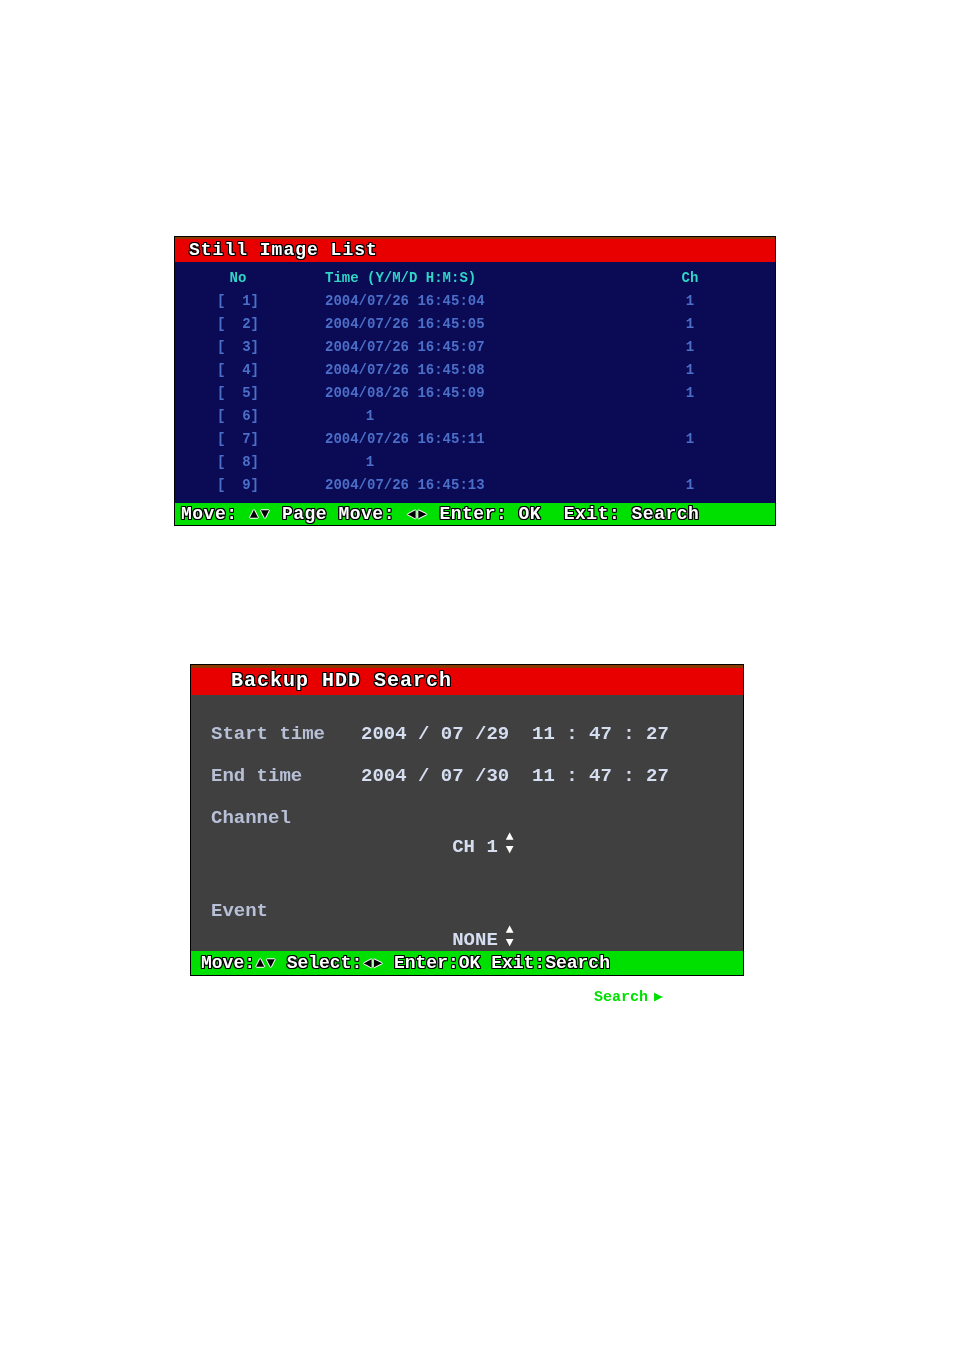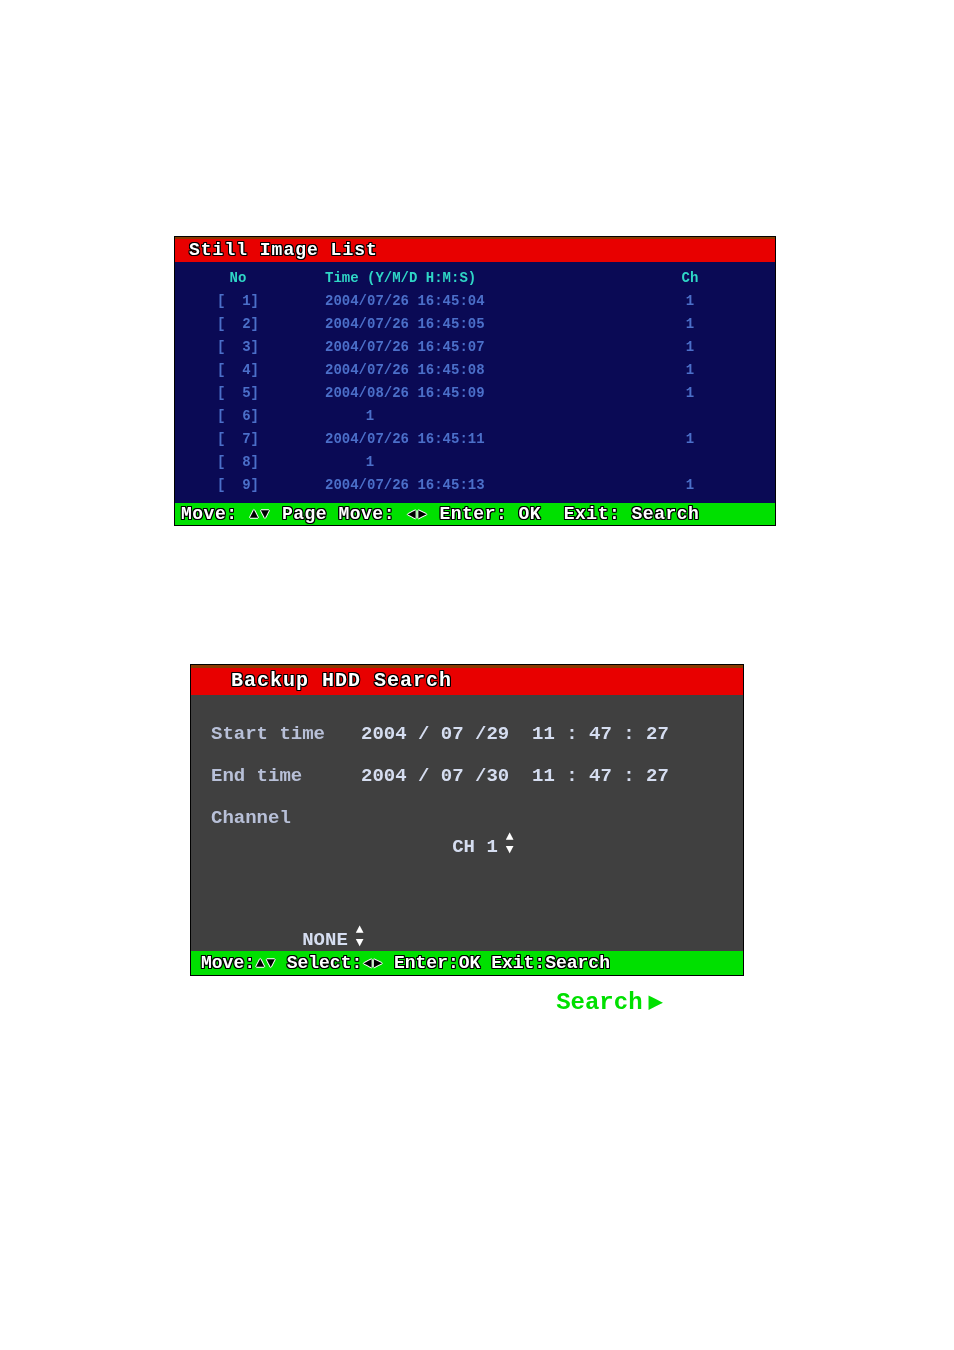--- a/index.html
+++ b/index.html
@@ -107,21 +107,21 @@
   #panel2 .label { width: 150px; color:#b8c0d8;}
   #panel2 .value { color: #d5ddf0;}
   #panel2 .sel-arrows {
     color: #fff; font-size: 13px; line-height: 13px; display:inline-block; padding-left:8px; position:relative; top:1px;
   }
   #panel2 .search {
     text-align: right;
     color: #00e000;
     padding-right: 60px;
     margin-top: -6px;
-    font-size: 24px;
+    font-size: 15px;
   }
   #panel2 .search .tri { color:#00e000; padding-left:6px;}
   #panel2 .footer {
     position: absolute;
     left: 0; right: 0; bottom: 0;
     height: 24px;
     background: #00e000;
     font-size: 18px;
     padding: 0 10px;
     display: flex;
@@ -182,20 +182,21 @@
     </div>
 
     <div class="field">
       <span class="label">Channel</span>
       <span class="value">
         <span>CH 1</span><span class="sel-arrows">▲<br>▼</span>
       </span>
     </div>
 
     <div class="field">
+      <span class="label">Event</span>
       <span class="value">
         <span>NONE</span><span class="sel-arrows">▲<br>▼</span>
       </span>
     </div>
 
     <div class="search">
       <span>Search</span><span class="tri">▶</span>
     </div>
   </div>
 

